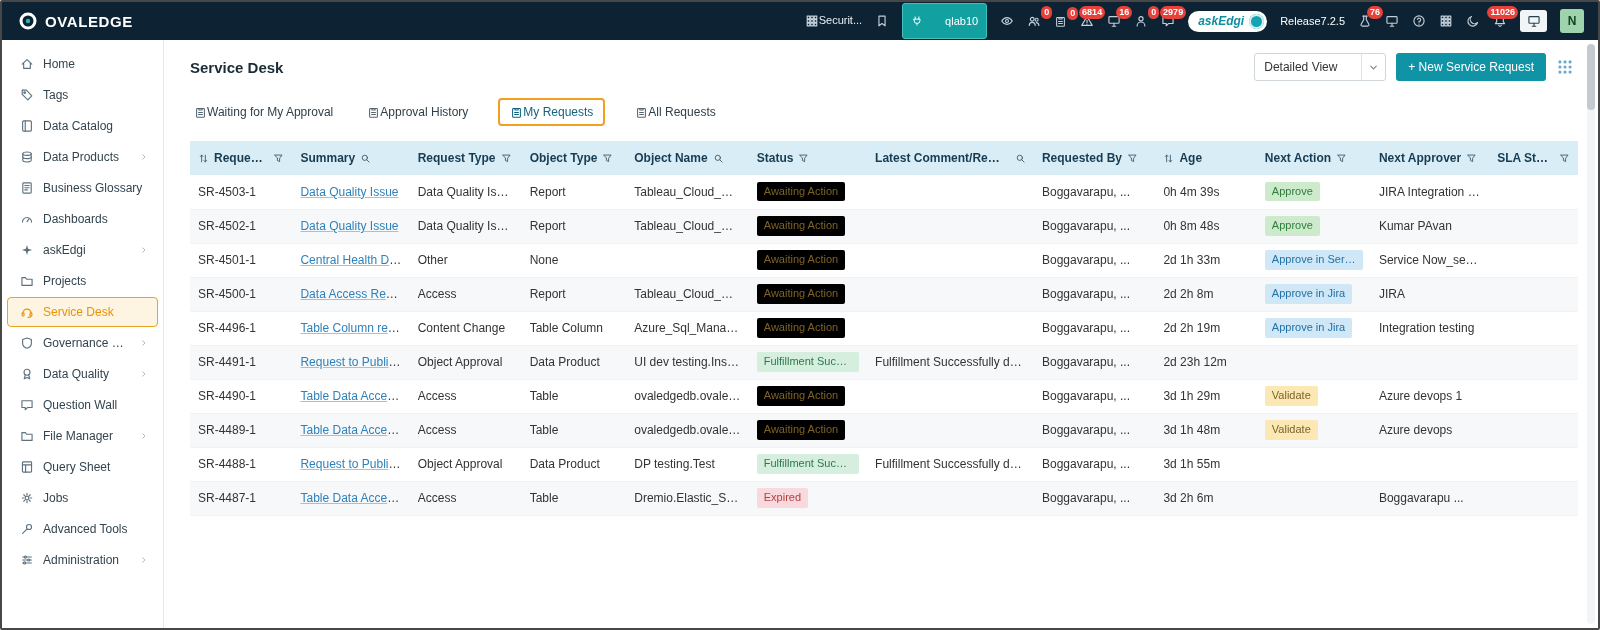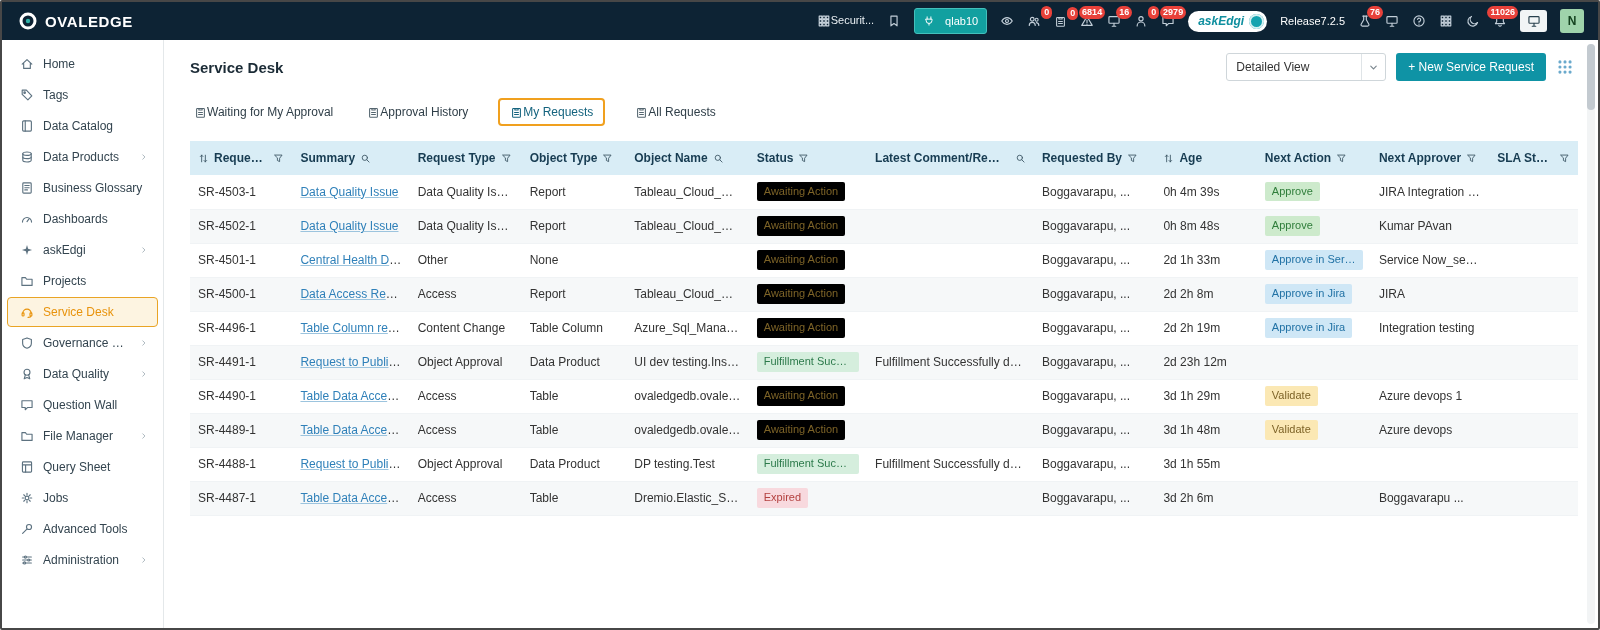--- a/index.html
+++ b/index.html
@@ -21,22 +21,22 @@
     font-family:inherit;background:transparent}
   .search-input::placeholder{color:#9aa6ae}
   .mag{color:#8d9aa4;display:flex;cursor:pointer}
   .top-right{margin-left:auto;display:flex;align-items:center;gap:13px}
   .tb-group{display:flex;align-items:flex-start;cursor:pointer}
   .tb-text{font-size:11px;color:#e8eef2;white-space:nowrap}
   .tb-ic{position:relative;display:flex;color:#c3cfd9;cursor:pointer}
   .count-badge{position:absolute;top:-8px;right:-11px;background:#e8413a;color:#fff;
     font-size:9px;font-weight:700;line-height:1;padding:2px 3px;border-radius:8px;
     min-width:10px;text-align:center}
-  .qbadge{background:#12a0a0;border:1px solid #43c0bc;color:#fff;font-size:11px;height:26px;
-    display:flex;align-items:center;gap:10px;padding:0 8px;border-radius:3px;cursor:pointer}
+  .qbadge{background:#12a0a0;border:1px solid #43c0bc;color:#fff;font-size:11px;height:36px;
+    display:flex;align-items:center;gap:22px;padding:0 8px;border-radius:3px;cursor:pointer}
   .askedgi-pill{background:#fff;border-radius:11px;height:21px;display:flex;align-items:center;
     gap:5px;padding:0 3px 0 10px;cursor:pointer}
   .askedgi-text{color:#0f8f9f;font-size:12px;font-weight:700;font-style:italic}
   .askedgi-dot{width:15px;height:15px;border-radius:50%;background:#14a3b0;
     box-shadow:inset 0 0 0 2px #d6f0f2}
   .release{color:#fff}
   .appbox{width:27px;height:22px;background:#f2f5f6;border-radius:3px;display:flex;
     align-items:center;justify-content:center;color:#28404d;cursor:pointer}
   .avatar{width:24px;height:24px;border-radius:3px;background:#9fd3ab;color:#14421f;
     font-weight:700;font-size:12px;display:flex;align-items:center;justify-content:center;cursor:pointer}
@@ -52,21 +52,21 @@
   .side-label{flex:1;overflow:hidden;text-overflow:ellipsis}
   .chev{color:#9aa7b0;display:flex}
   .side-item.active{background:#fdf4e1;border-color:#e9a425;color:#e8930c}
   .side-item.active .icon{color:#e8930c}
 
   
   .main{flex:1;position:relative;padding:0 20px 0 26px;overflow:hidden;background:#fff}
   .page-head{display:flex;align-items:center;margin-top:13px}
   .page-title{font-size:15px;color:#1b2b36;font-weight:700}
   .controls{margin-left:auto;display:flex;align-items:center;gap:10px;padding-right:4px}
-  .view-select{width:160px;height:28px;border:1px solid #cfd6da;border-radius:3px;background:#fff;
+  .view-select{width:132px;height:28px;border:1px solid #cfd6da;border-radius:3px;background:#fff;
     display:flex;align-items:center;justify-content:space-between;font-size:12px;color:#333;
     padding:0 0 0 9px;cursor:pointer}
   .vs-chev{border-left:1px solid #dfe4e7;color:#7a868e;height:100%;display:flex;
     align-items:center;padding:0 6px}
   .new-btn{height:28px;background:#0f93a5;color:#fff;border:none;border-radius:3px;
     font-size:12px;padding:4px 12px;font-family:inherit;cursor:pointer;white-space:nowrap}
   .grid-pick{color:#6aa9cc;display:flex;cursor:pointer}
 
   .tabs{display:flex;align-items:center;gap:26px;margin-top:16px}
   .tab{display:flex;align-items:center;font-size:12px;color:#2f3e48;cursor:pointer;

